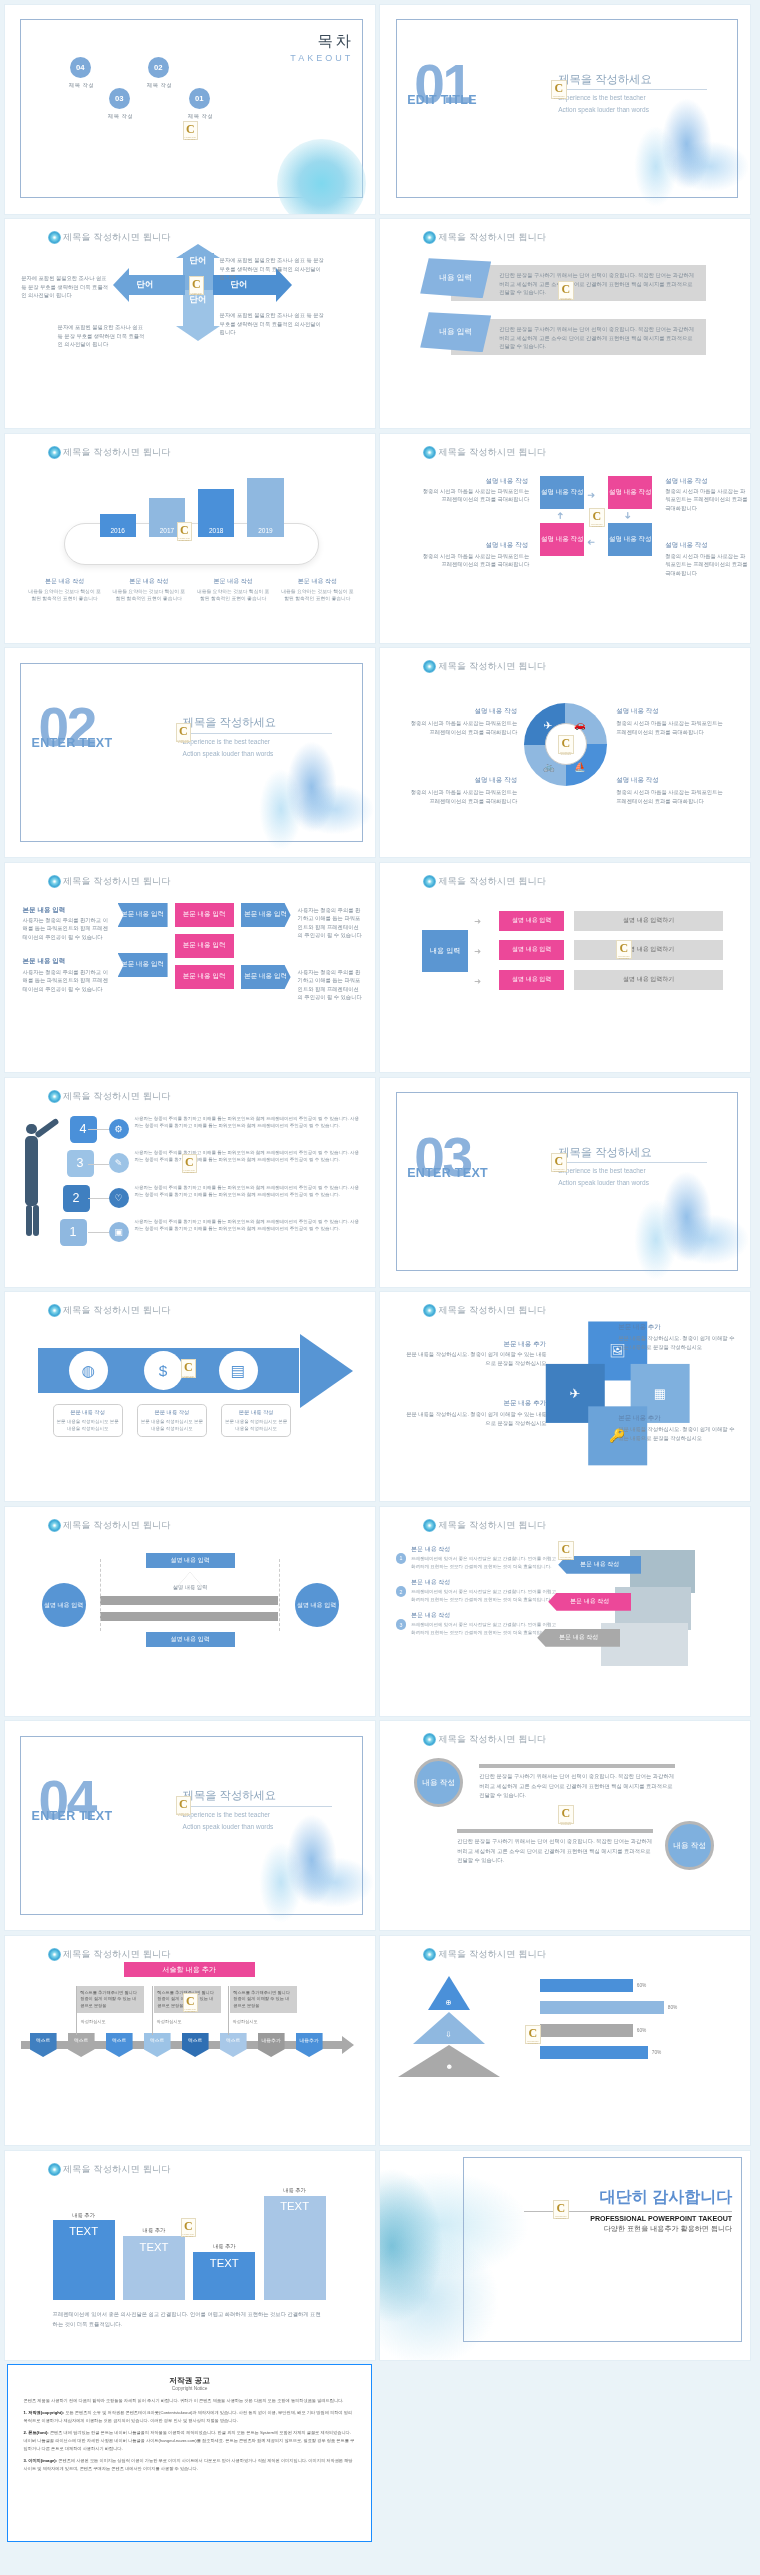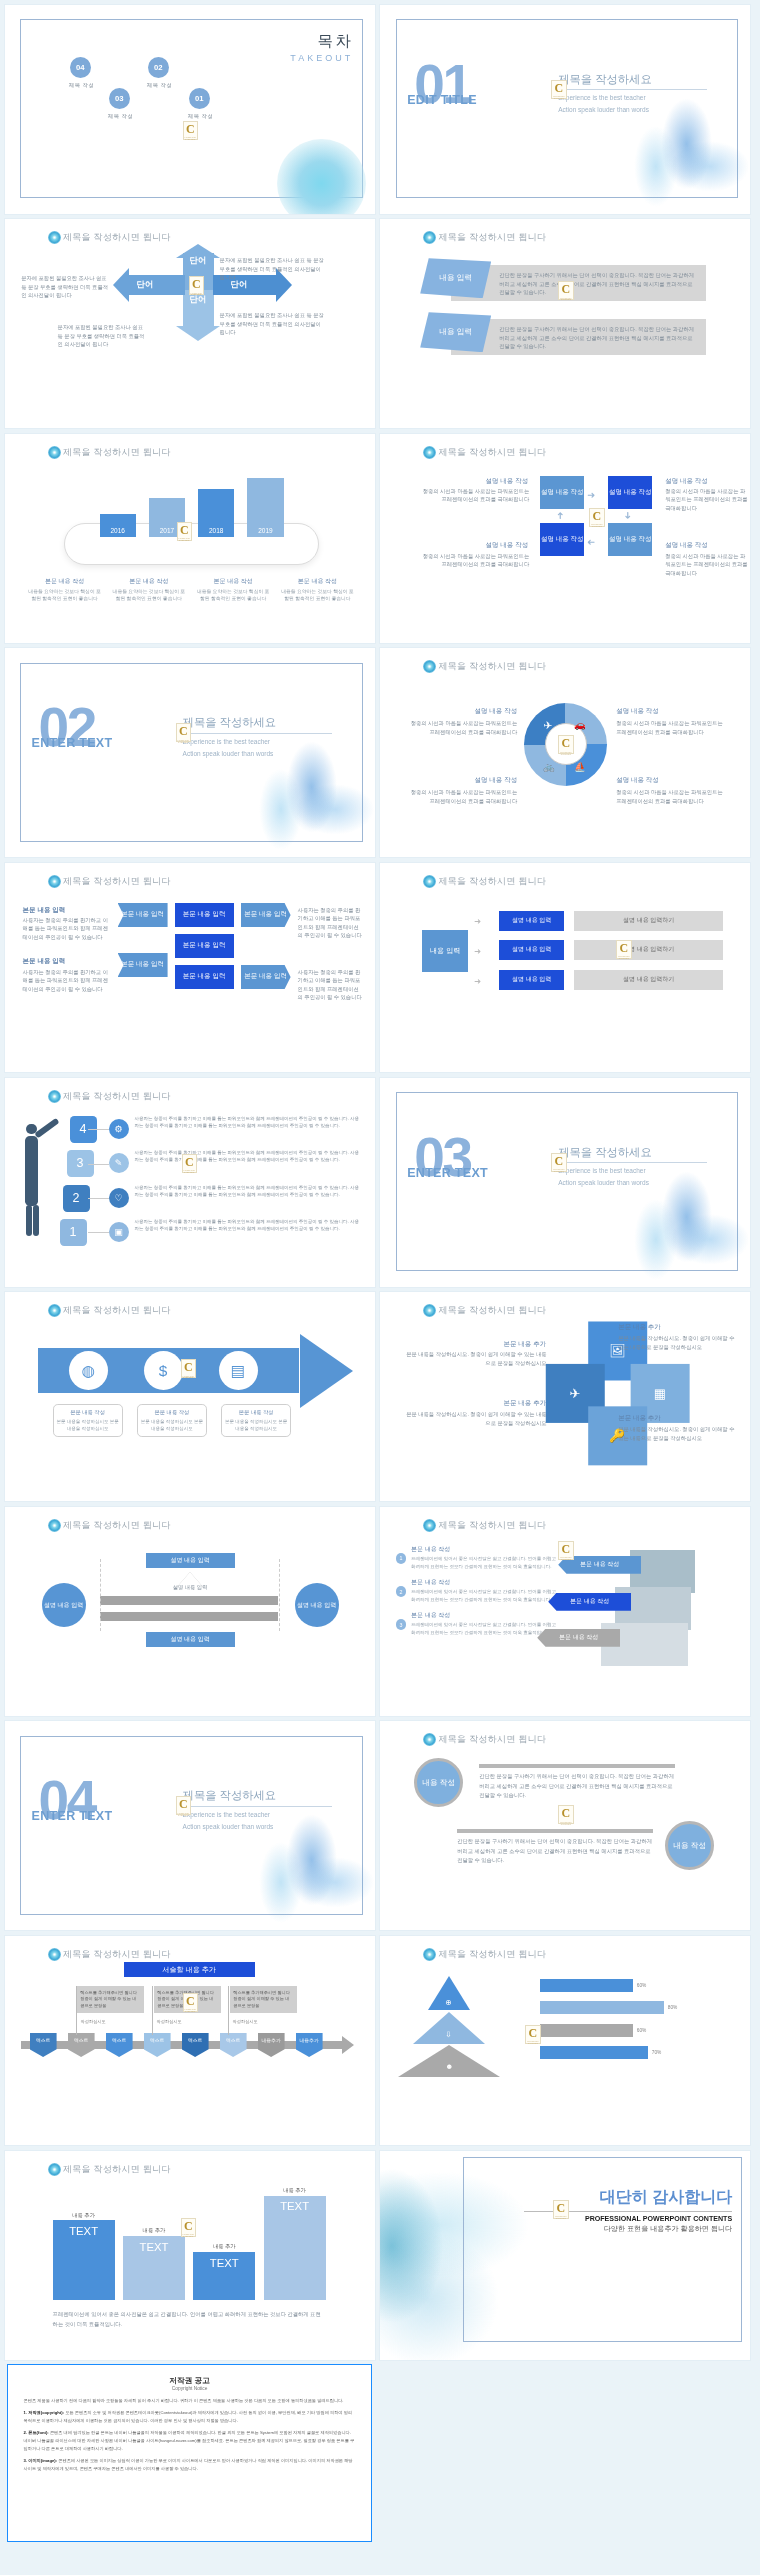--- a/index.html
+++ b/index.html
@@ -46,21 +46,21 @@
   .cont-title .ko { font-size:15.4px; color:#3b4a58; letter-spacing:2.4px;}
   .cont-title .en { font-size:9px; color:#8db0d6; letter-spacing:3px; margin-top:1.2px;}
   .circ {
     position:absolute; width:21.4px; height:21.4px; border-radius:50%;
     background:#7da9d8; color:#fff; font-size:7.7px; font-weight:700;
     display:flex; align-items:center; justify-content:center;
   }
   .ctext { position:absolute; font-size:5.3px; color:#6d7b88; letter-spacing:0.6px; }
   
   .blue  { background:#5b96d2; }
-  .blue2 { background:#1d4ed8; }
+  .blue2 { background:#ec4899; }
   .grey  { background:#a9a9a9; }
   .wbox  { color:#fff; display:flex; align-items:center; justify-content:center; font-size:6.5px;}
   .body-t { font-size:5.3px; color:#7d8a96; line-height:1.6; }
   .hl { color:#5d7fa8; font-size:6.5px; }
   .logo-c {
     position:absolute; width:15.4px; height:19px; border:0.6px solid #e5dcc0;
     background:#fffdf5; font-family:"Liberation Serif", serif; color:#b8912c;
     font-size:12px; font-weight:700; text-align:center; line-height:15.4px;
   }
   .logo-c small { display:block; font-size:1.8px; color:#c8b07a; letter-spacing:0.2px; line-height:1.8px;}
@@ -544,21 +544,21 @@
     <div class="body-t" style="position:absolute;left:48px;top:158px;width:273px;line-height:1.9">프레젠테이션에 있어서 좋은 의사전달은 쉽고 간결합니다. 언어를 어렵고 화려하게 표현하는 것보다 간결하게 표현하는 것이 더욱 효율적입니다.</div>
     <div class="logo-c" style="left:176px;top:67px">C<small>CONTENTS TAKEOUT</small></div>
   </div>
 
   <div class="slide">
     <div class="leafbg"></div>
     <div style="position:absolute;inset:6px 8.3px 18px 83px;border:0.6px solid #9db6d4"></div>
     <div class="thank">
       <h1>대단히 감사합니다</h1>
       <div class="line"></div>
-      <div class="p1">PROFESSIONAL POWERPOINT CONTENTS</div>
+      <div class="p1">PROFESSIONAL POWERPOINT TAKEOUT</div>
       <div class="p2">다양한 표현을 내용추가 활용하면 됩니다</div>
     </div>
     <div class="logo-c" style="left:173px;top:49px">C<small>CONTENTS TAKEOUT</small></div>
   </div>
 
   <div style="width:372px;margin-left:3.6px">
     <div class="legal">
       <h3>저작권 공고</h3>
       <div class="sub">Copyright Notice</div>
       <p>콘텐츠 제품을 사용하기 전에 다음의 합약과 조항들을 자세히 읽어 주시기 바랍니다. 귀하가 이 콘텐츠 제품을 사용하는 것은 다음의 모든 조항에 동의하셨음을 알려드립니다.</p>

